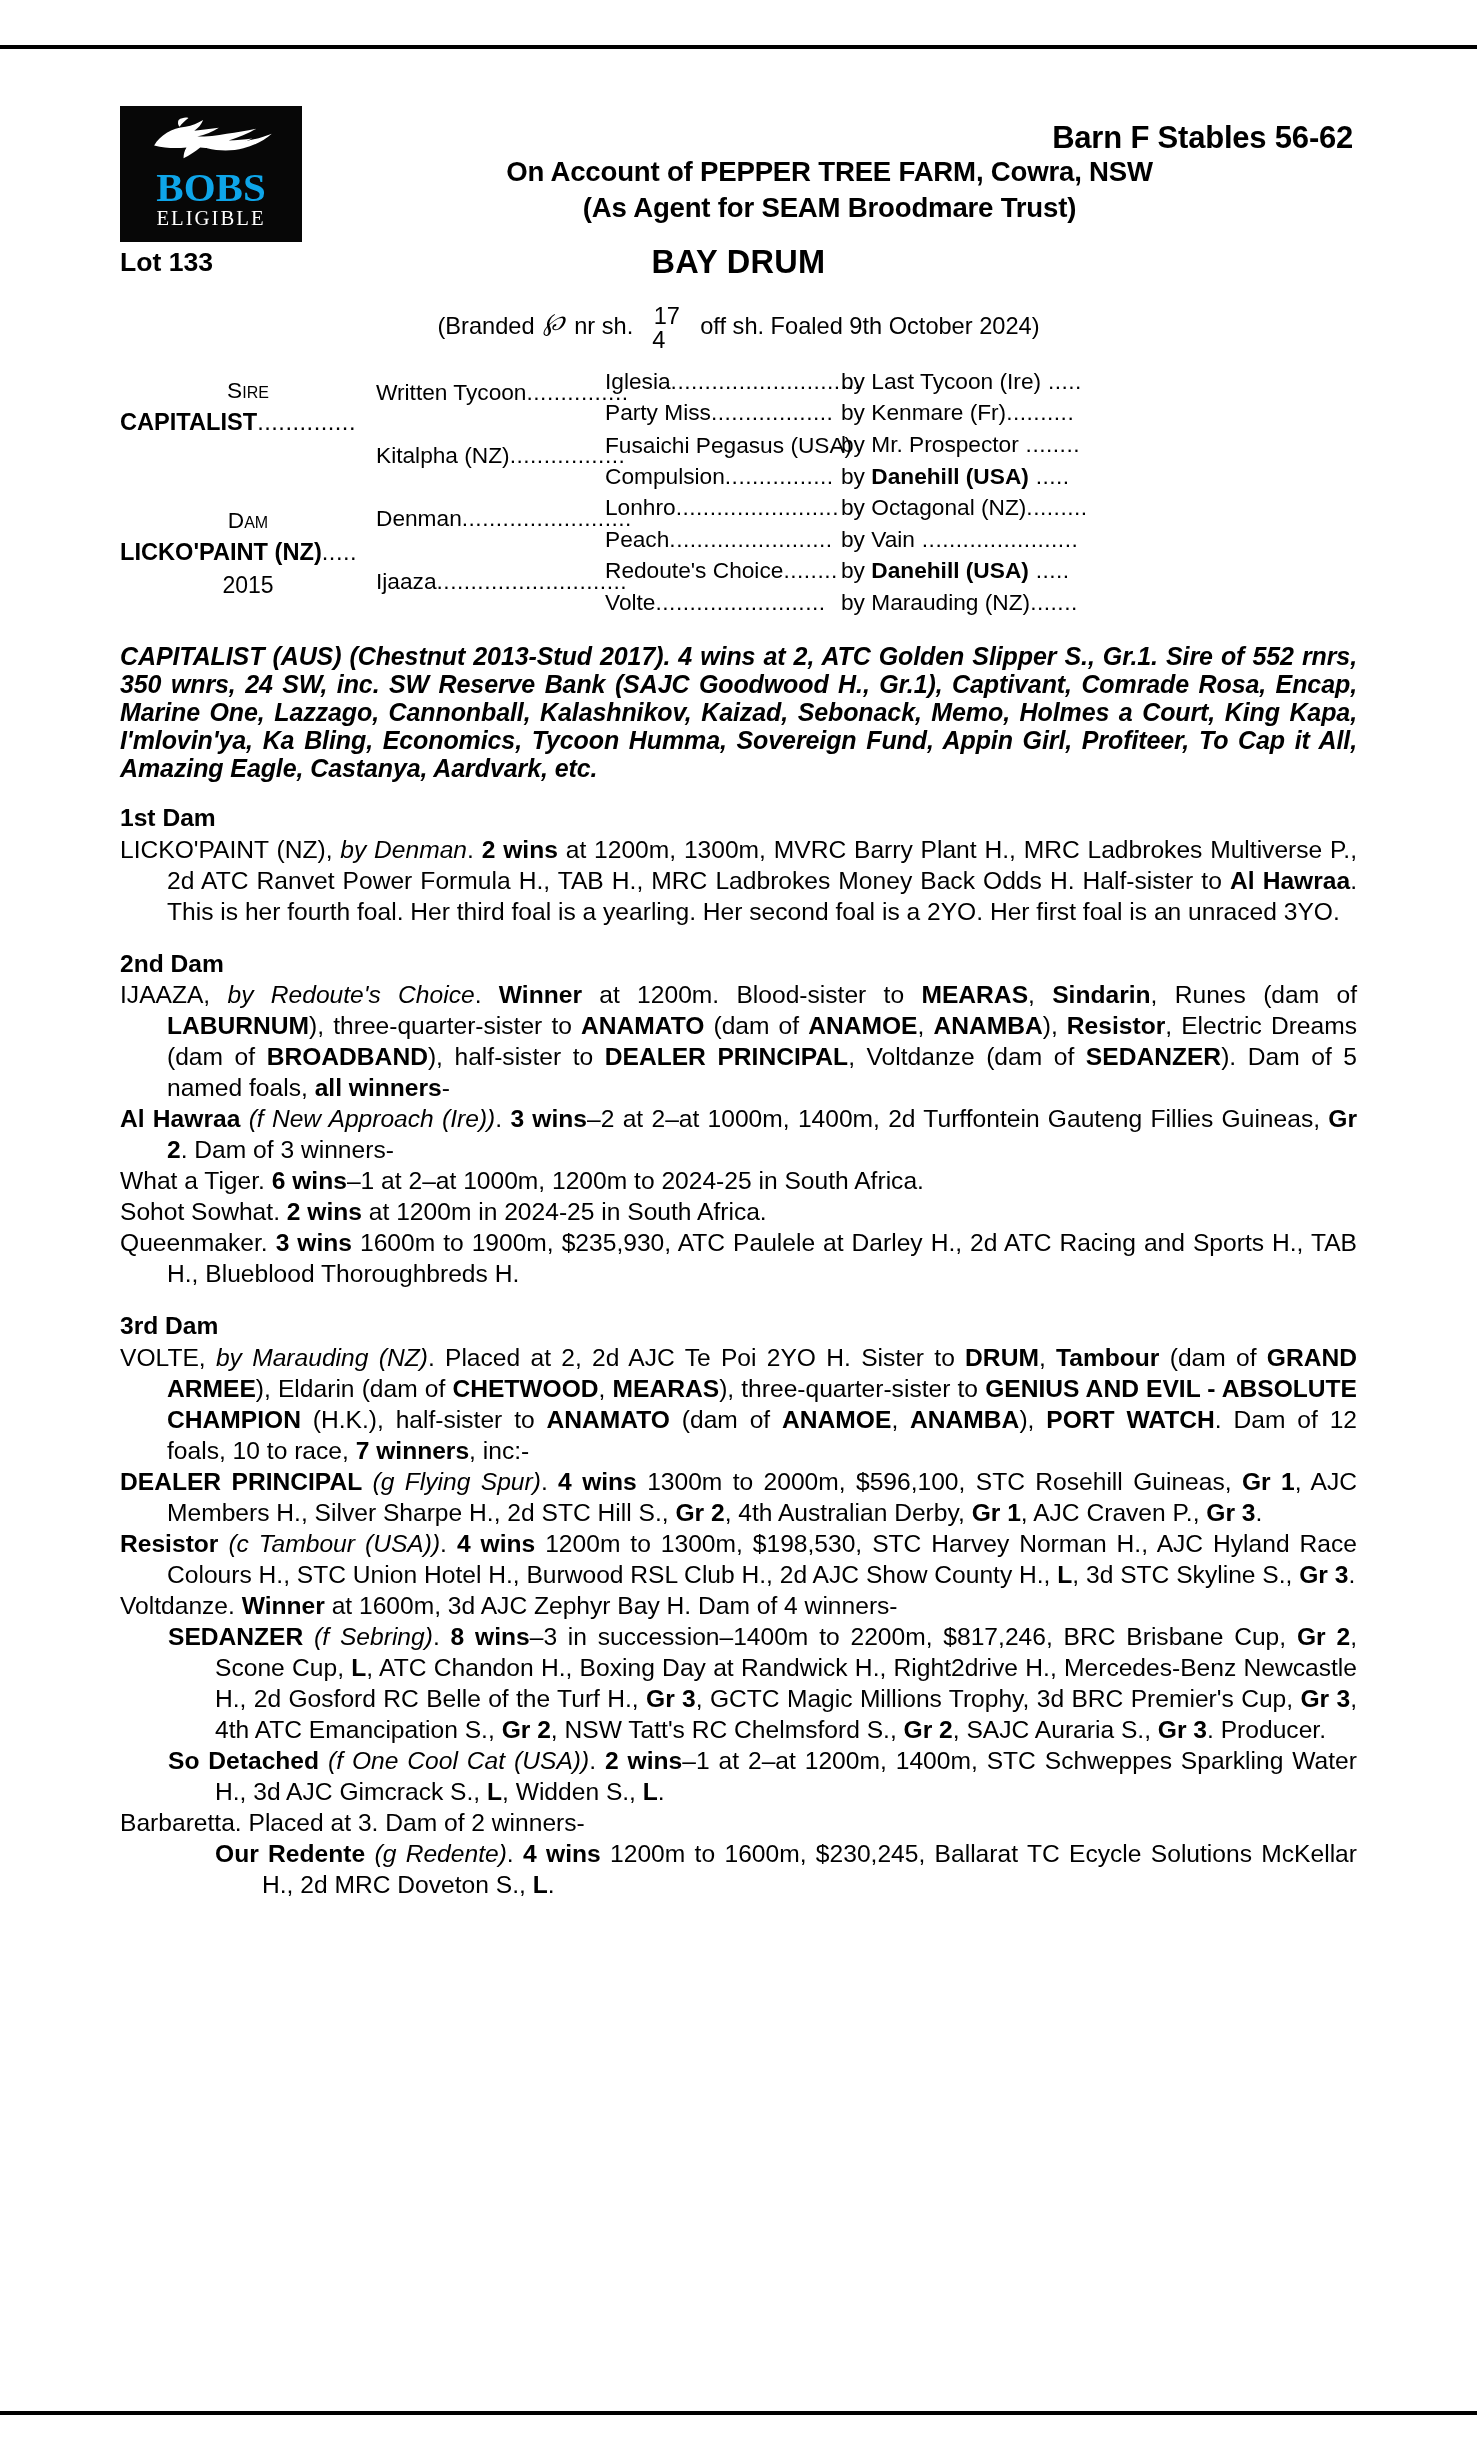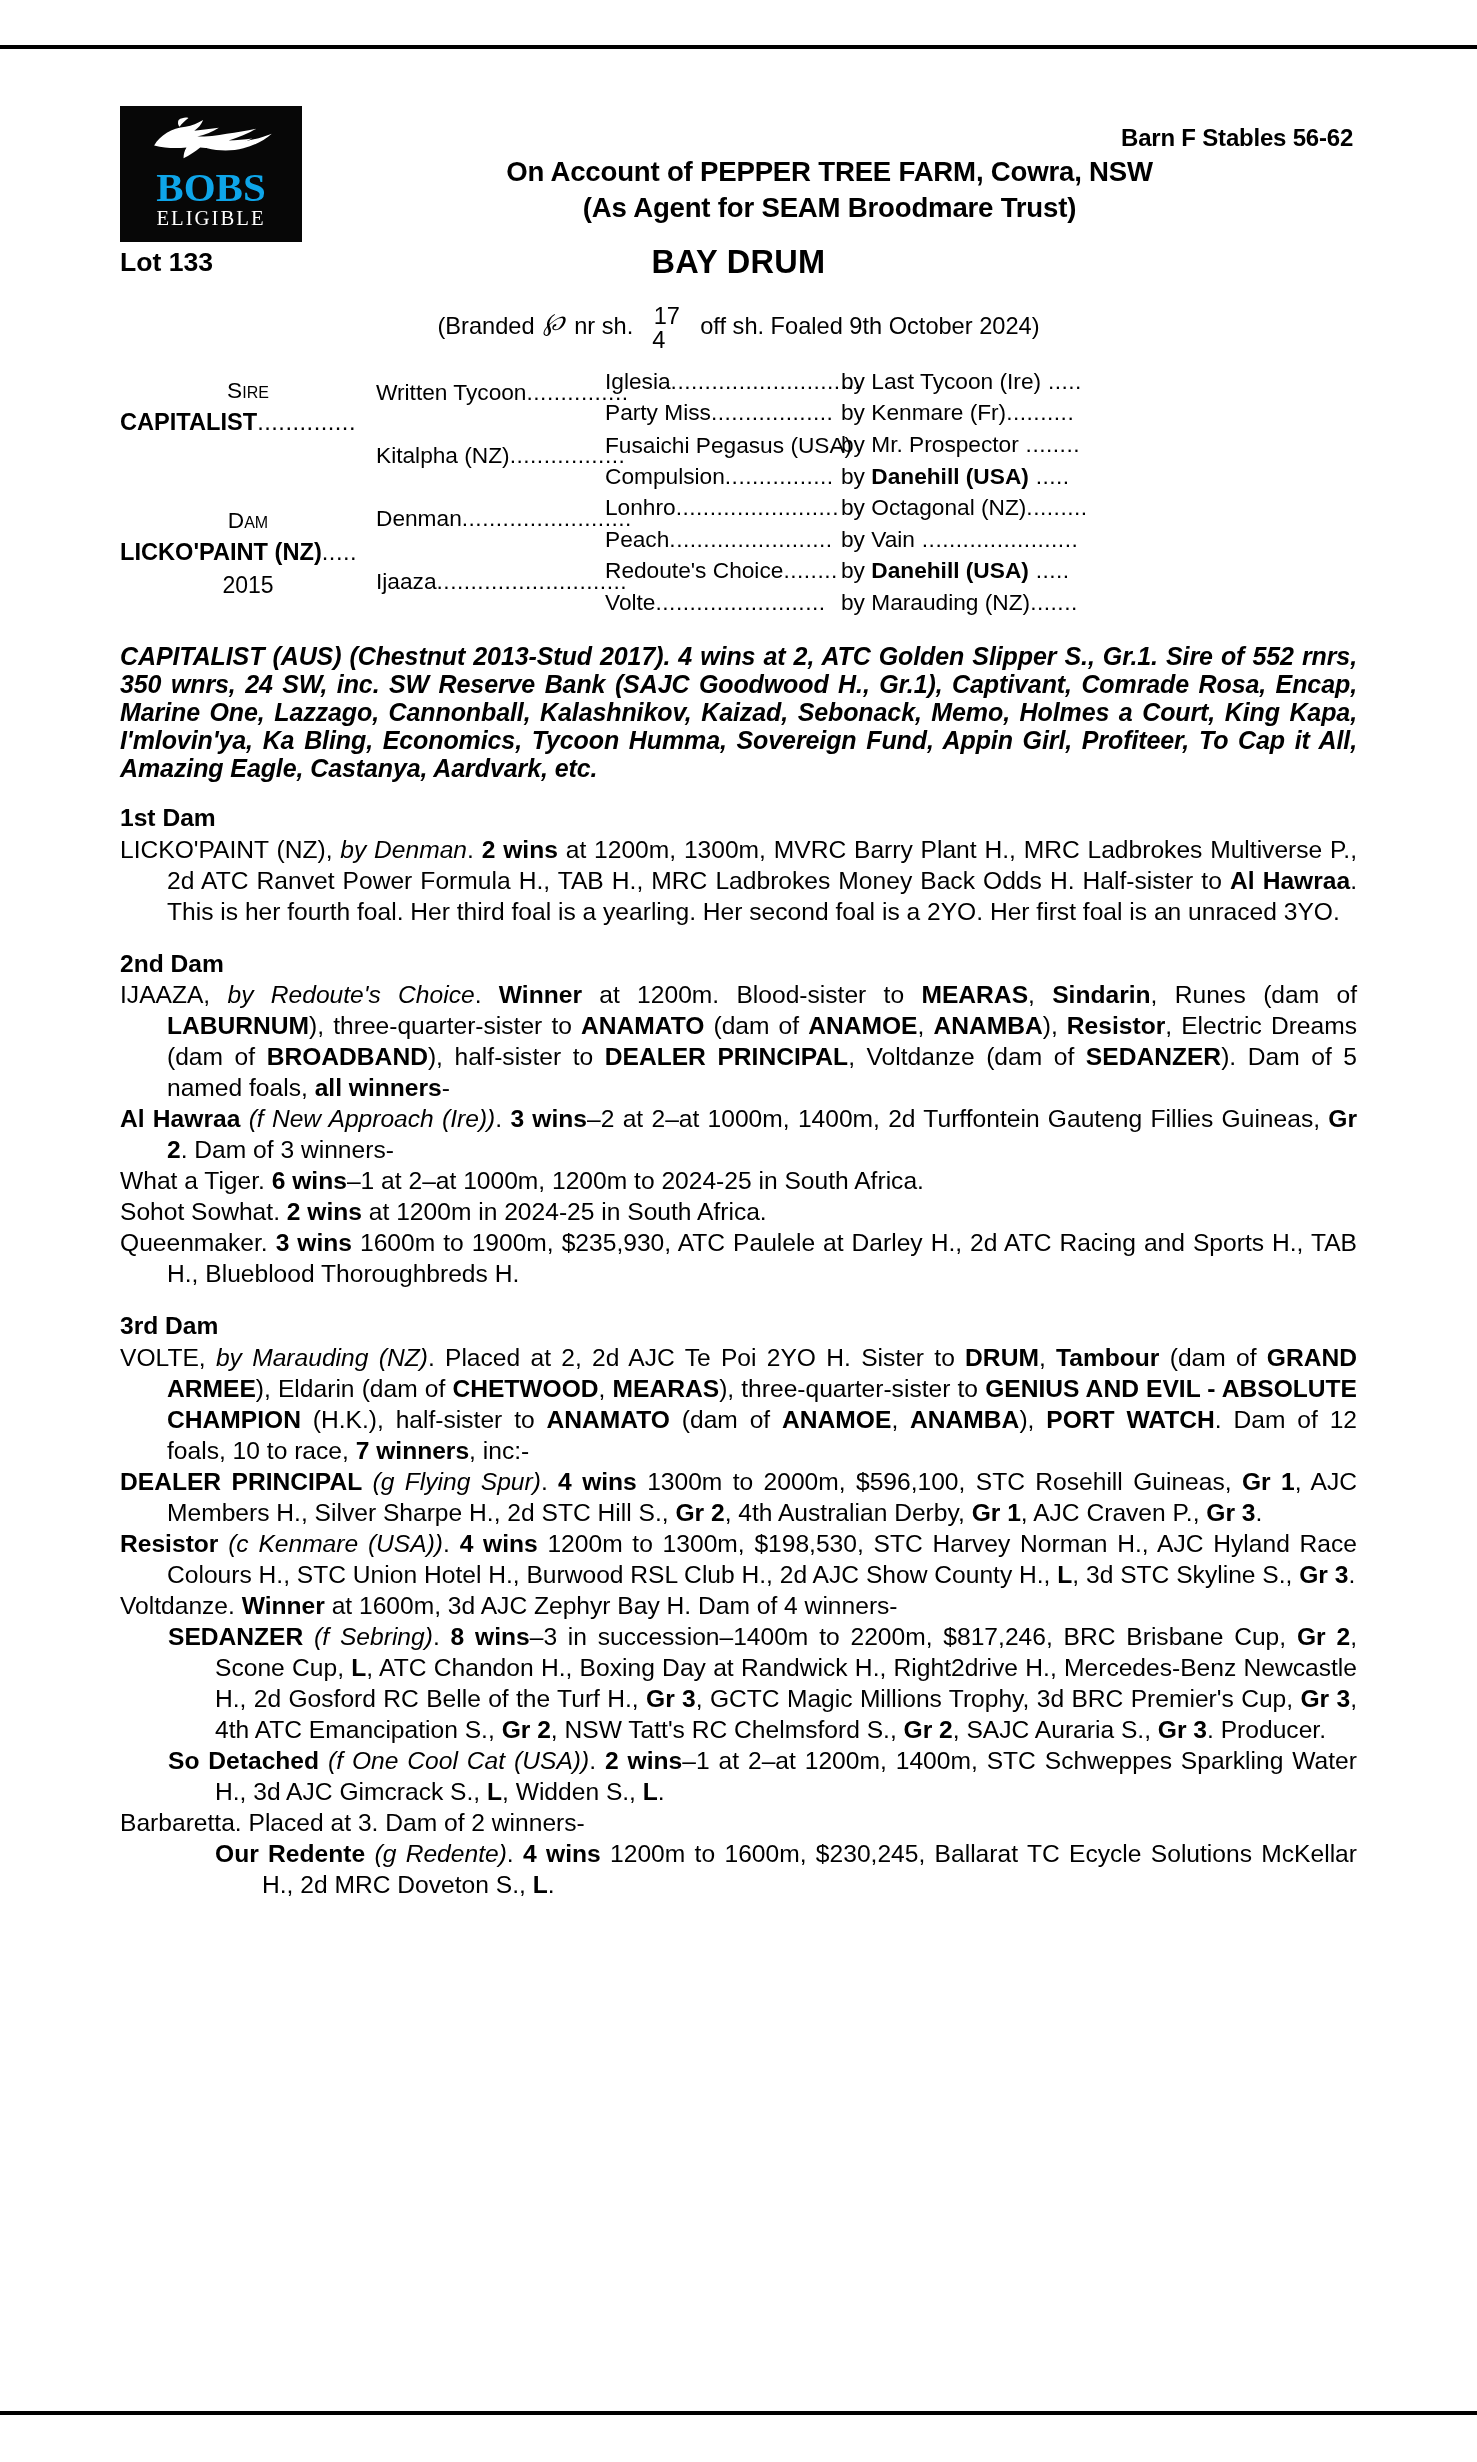--- a/index.html
+++ b/index.html
@@ -91,21 +91,21 @@
   .head-texts {
     position: absolute;
     left: 182px;
     top: 0;
     width: 1055px;
     text-align: center;
   }
   .barn {
     text-align: right;
     font-weight: 700;
-    font-size: 24px;
+    font-size: 31px;
     line-height: 33px;
     margin-top: 52px;
     padding-right: 3.9px;
     letter-spacing: -0.2px;
   }
   .onaccount {
     font-weight: 700;
     font-size: 27.6px;
     line-height: 36px;
     letter-spacing: -0.2px;
@@ -386,21 +386,21 @@
         <div class="entry i0">LICKO'PAINT (NZ), <i>by Denman</i>. <b>2 wins</b> at 1200m, 1300m, MVRC Barry Plant H., MRC Ladbrokes Multiverse P., 2d ATC Ranvet Power Formula H., TAB H., MRC Ladbrokes Money Back Odds H. Half-sister to <b>Al Hawraa</b>. This is her fourth foal. Her third foal is a yearling. Her second foal is a 2YO. Her first foal is an unraced 3YO.</div>
         <div class="dam-head">2nd Dam</div>
         <div class="entry i0">IJAAZA, <i>by Redoute's Choice</i>. <b>Winner</b> at 1200m. Blood-sister to <b>MEARAS</b>, <b>Sindarin</b>, Runes (dam of <b>LABURNUM</b>), three-quarter-sister to <b>ANAMATO</b> (dam of <b>ANAMOE</b>, <b>ANAMBA</b>), <b>Resistor</b>, Electric Dreams (dam of <b>BROADBAND</b>), half-sister to <b>DEALER PRINCIPAL</b>, Voltdanze (dam of <b>SEDANZER</b>). Dam of 5 named foals, <b>all winners</b>-</div>
         <div class="entry i1"><b>Al Hawraa</b> <i>(f New Approach (Ire))</i>. <b>3 wins</b>–2 at 2–at 1000m, 1400m, 2d Turffontein Gauteng Fillies Guineas, <b>Gr 2</b>. Dam of 3 winners-</div>
         <div class="entry i1 nojust">What a Tiger. <b>6 wins</b>–1 at 2–at 1000m, 1200m to 2024-25 in South Africa.</div>
         <div class="entry i1 nojust">Sohot Sowhat. <b>2 wins</b> at 1200m in 2024-25 in South Africa.</div>
         <div class="entry i0">Queenmaker. <b>3 wins</b> 1600m to 1900m, $235,930, ATC Paulele at Darley H., 2d ATC Racing and Sports H., TAB H., Blueblood Thoroughbreds H.</div>
         <div class="dam-head">3rd Dam</div>
         <div class="entry i0">VOLTE, <i>by Marauding (NZ)</i>. Placed at 2, 2d AJC Te Poi 2YO H. Sister to <b>DRUM</b>, <b>Tambour</b> (dam of <b>GRAND ARMEE</b>), Eldarin (dam of <b>CHETWOOD</b>, <b>MEARAS</b>), three-quarter-sister to <b>GENIUS AND EVIL - ABSOLUTE CHAMPION</b> (H.K.), half-sister to <b>ANAMATO</b> (dam of <b>ANAMOE</b>, <b>ANAMBA</b>), <b>PORT WATCH</b>. Dam of 12 foals, 10 to race, <b>7 winners</b>, inc:-</div>
         <div class="entry i1"><b>DEALER PRINCIPAL</b> <i>(g Flying Spur)</i>. <b>4 wins</b> 1300m to 2000m, $596,100, STC Rosehill Guineas, <b>Gr 1</b>, AJC Members H., Silver Sharpe H., 2d STC Hill S., <b>Gr 2</b>, 4th Australian Derby, <b>Gr 1</b>, AJC Craven P., <b>Gr 3</b>.</div>
-        <div class="entry i1"><b>Resistor</b> <i>(c Kenmare (USA))</i>. <b>4 wins</b> 1200m to 1300m, $198,530, STC Harvey Norman H., AJC Hyland Race Colours H., STC Union Hotel H., Burwood RSL Club H., 2d AJC Show County H., <b>L</b>, 3d STC Skyline S., <b>Gr 3</b>.</div>
+        <div class="entry i1"><b>Resistor</b> <i>(c Tambour (USA))</i>. <b>4 wins</b> 1200m to 1300m, $198,530, STC Harvey Norman H., AJC Hyland Race Colours H., STC Union Hotel H., Burwood RSL Club H., 2d AJC Show County H., <b>L</b>, 3d STC Skyline S., <b>Gr 3</b>.</div>
         <div class="entry i0 nojust">Voltdanze. <b>Winner</b> at 1600m, 3d AJC Zephyr Bay H. Dam of 4 winners-</div>
         <div class="entry i2"><b>SEDANZER</b> <i>(f Sebring)</i>. <b>8 wins</b>–3 in succession–1400m to 2200m, $817,246, BRC Brisbane Cup, <b>Gr 2</b>, Scone Cup, <b>L</b>, ATC Chandon H., Boxing Day at Randwick H., Right2drive H., Mercedes-Benz Newcastle H., 2d Gosford RC Belle of the Turf H., <b>Gr 3</b>, GCTC Magic Millions Trophy, 3d BRC Premier's Cup, <b>Gr 3</b>, 4th ATC Emancipation S., <b>Gr 2</b>, NSW Tatt's RC Chelmsford S., <b>Gr 2</b>, SAJC Auraria S., <b>Gr 3</b>. Producer.</div>
         <div class="entry i2"><b>So Detached</b> <i>(f One Cool Cat (USA))</i>. <b>2 wins</b>–1 at 2–at 1200m, 1400m, STC Schweppes Sparkling Water H., 3d AJC Gimcrack S., <b>L</b>, Widden S., <b>L</b>.</div>
         <div class="entry i1 nojust">Barbaretta. Placed at 3. Dam of 2 winners-</div>
         <div class="entry i3"><b>Our Redente</b> <i>(g Redente)</i>. <b>4 wins</b> 1200m to 1600m, $230,245, Ballarat TC Ecycle Solutions McKellar H., 2d MRC Doveton S., <b>L</b>.</div>
       </div>
 
   </div>
 </div>
 

